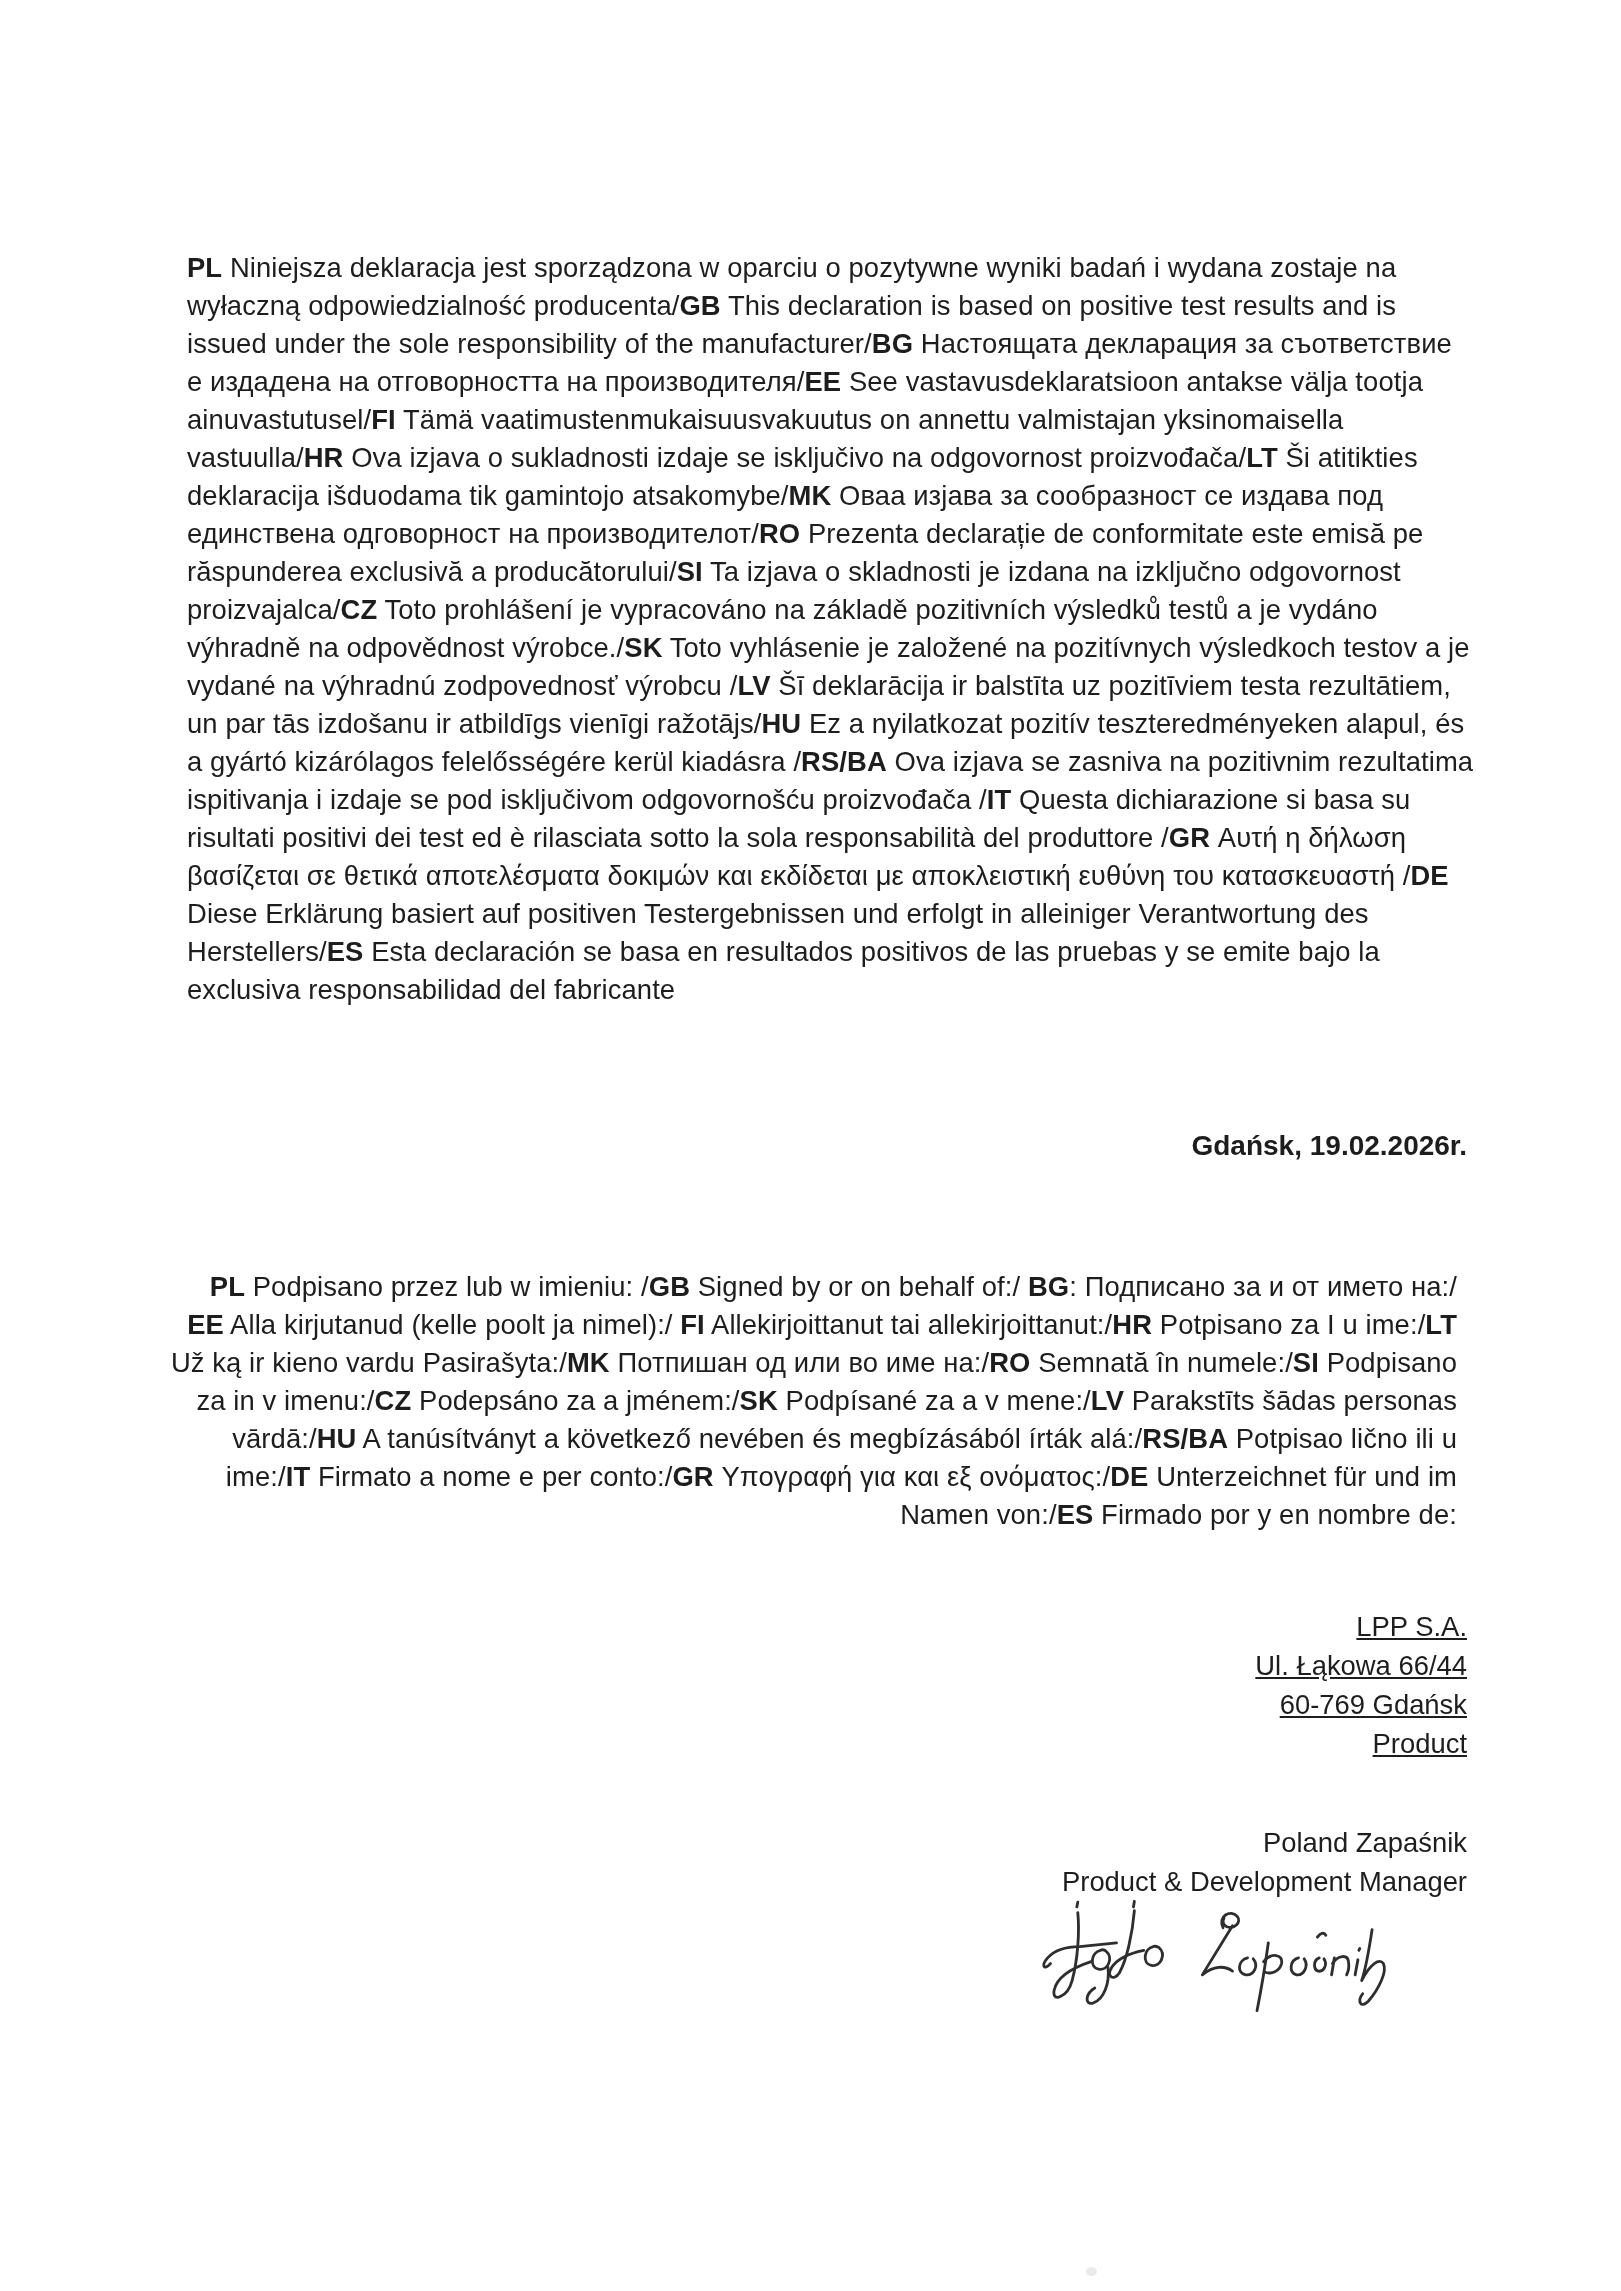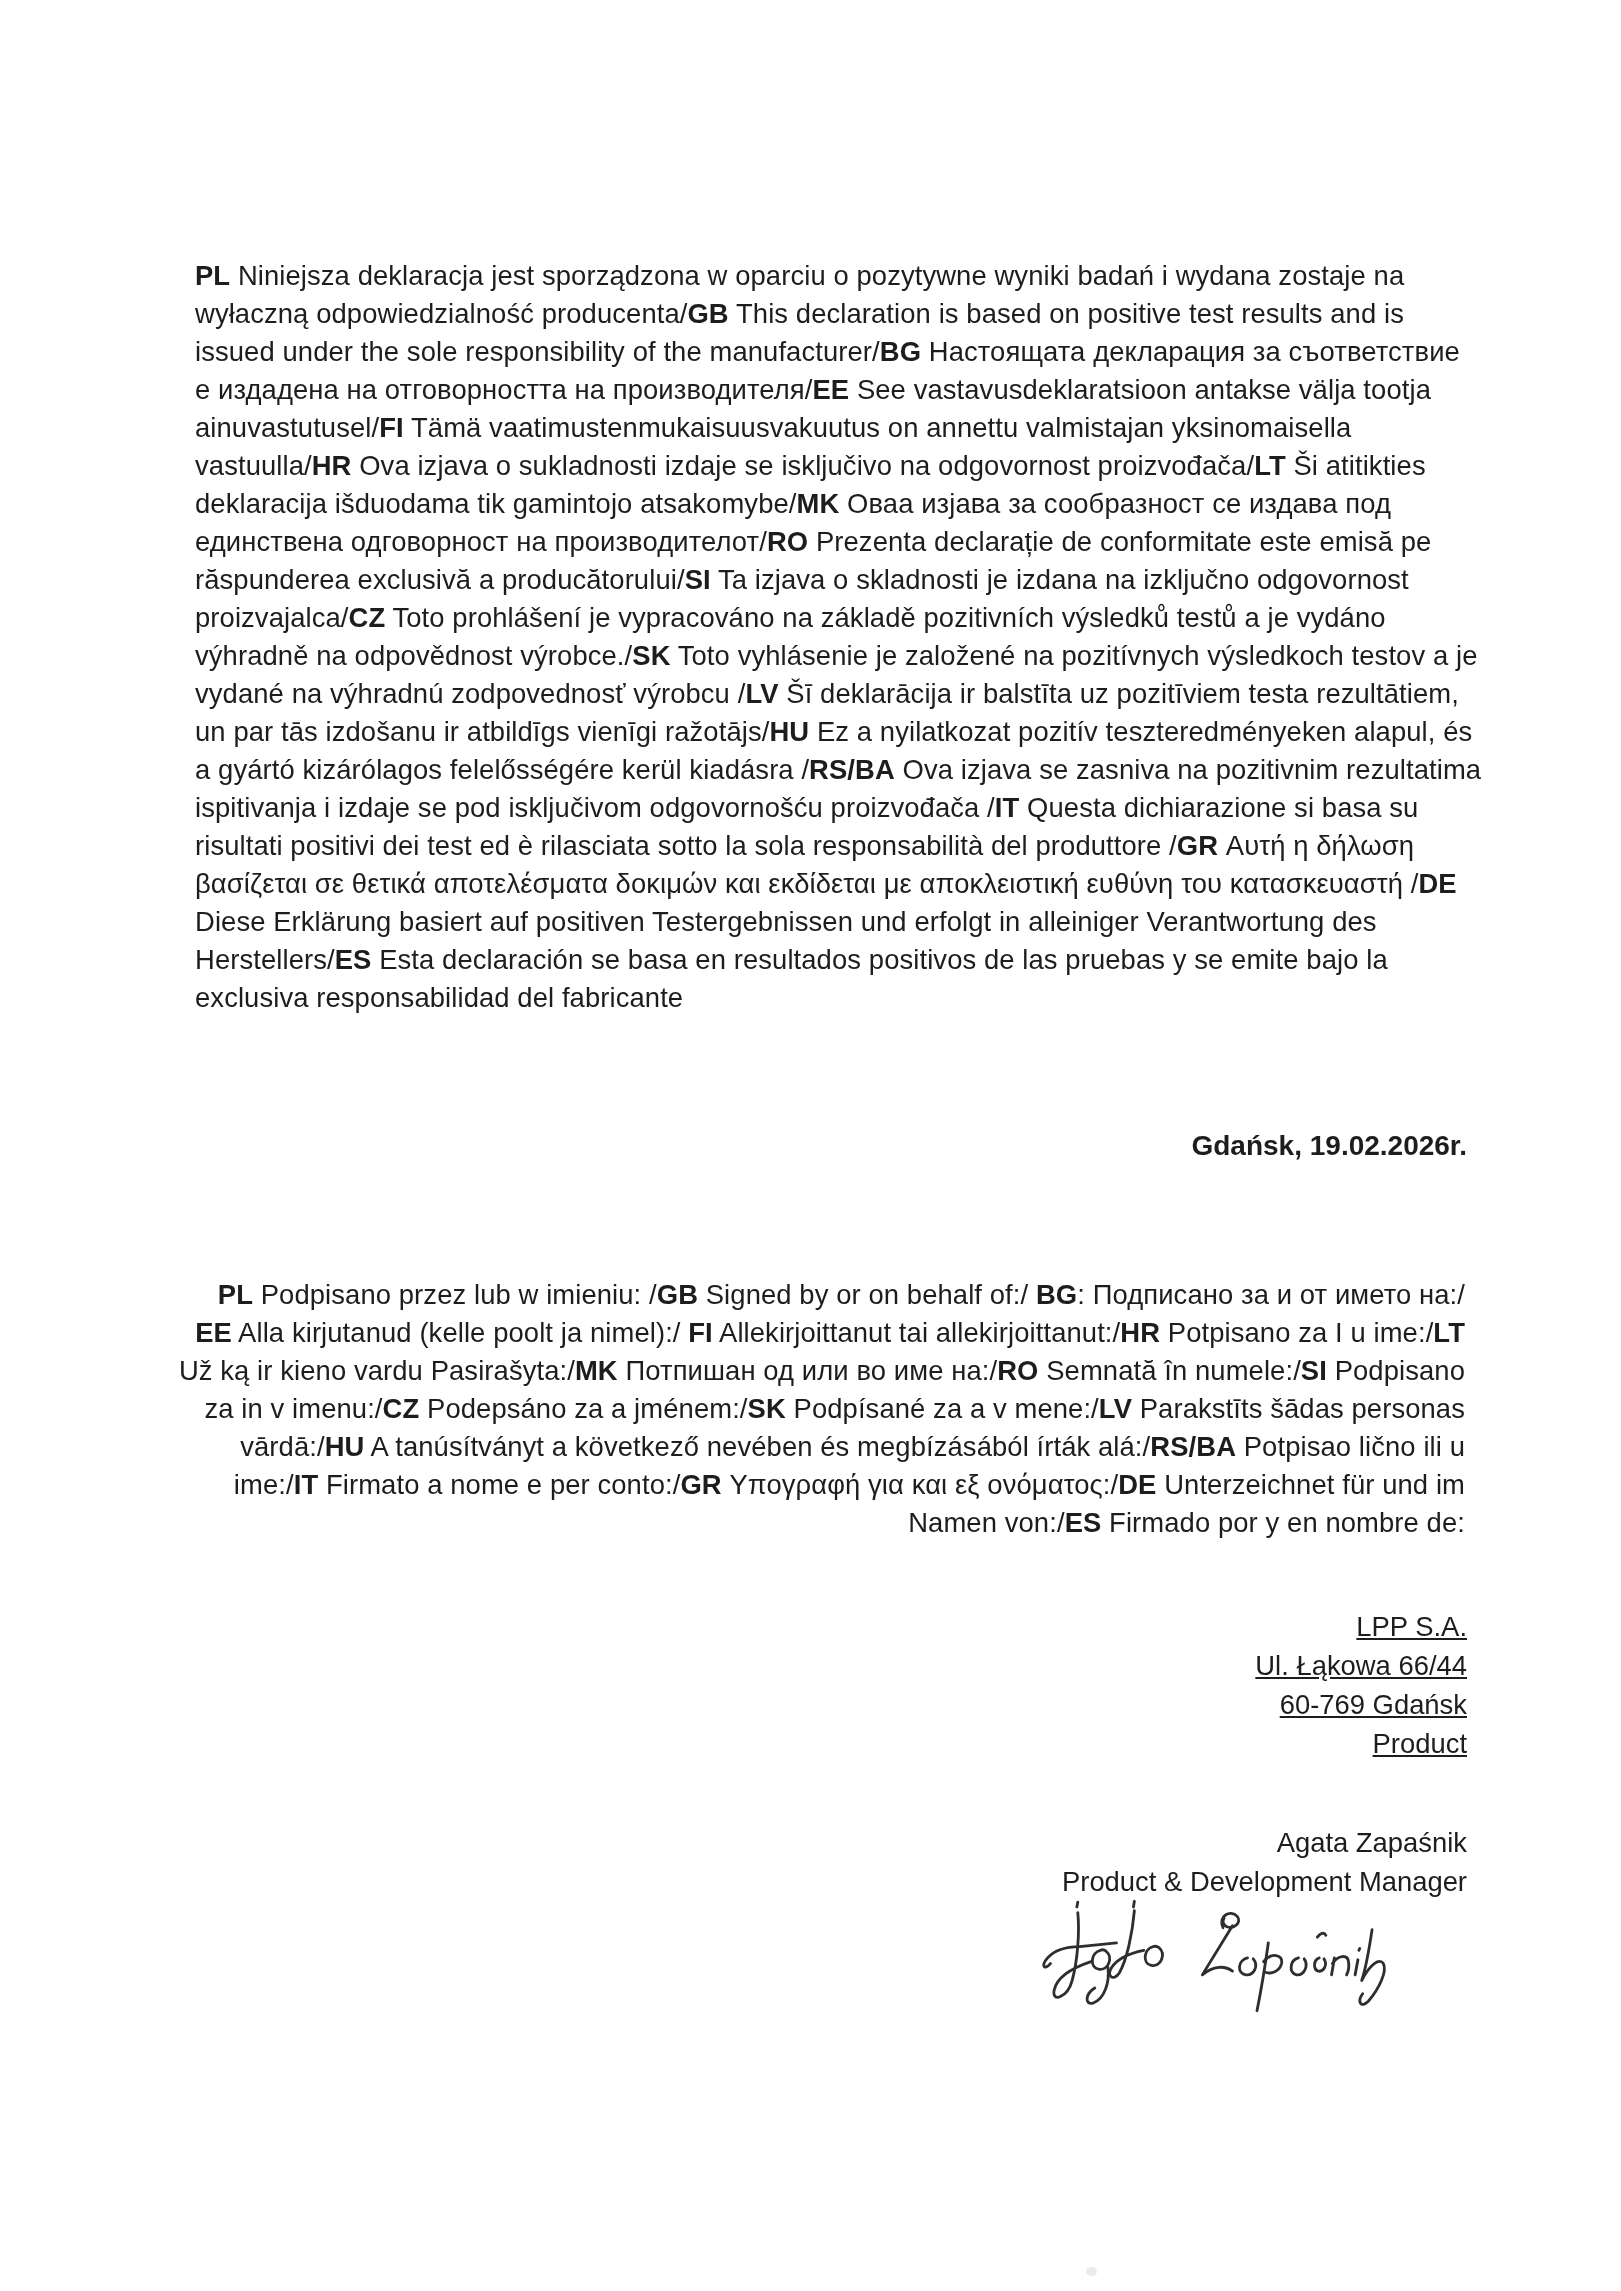--- a/index.html
+++ b/index.html
@@ -7,21 +7,21 @@
     position:relative;
     width:1621px;
     height:2292px;
     background:#ffffff;
     color:#1d1d1d;
     font-family:"Liberation Sans", sans-serif;
     overflow:hidden;
   }
   .para{
     position:absolute;
-    margin:12px;
+    margin:4px;
     font-size:27.4px;
     line-height:38px;
     letter-spacing:0.1px;
   }
   #declaration-paragraph{
     left:183px; top:245px; width:1287px;
     text-align:left;
   }
   #date-line{
     position:absolute;
@@ -74,21 +74,21 @@
   <p class="para" id="signed-by-paragraph"><b>PL</b> Podpisano przez lub w imieniu: /<b>GB</b> Signed by or on behalf of:/ <b>BG</b>: Подписано за и от името на:/ <b>EE</b> Alla kirjutanud (kelle poolt ja nimel):/ <b>FI</b> Allekirjoittanut tai allekirjoittanut:/<b>HR</b> Potpisano za I u ime:/<b>LT</b> Už ką ir kieno vardu Pasirašyta:/<b>MK</b> Потпишан од или во име на:/<b>RO</b> Semnată în numele:/<b>SI</b> Podpisano za in v imenu:/<b>CZ</b> Podepsáno za a jménem:/<b>SK</b> Podpísané za a v mene:/<b>LV</b> Parakstīts šādas personas vārdā:/<b>HU</b> A tanúsítványt a következő nevében és megbízásából írták alá:/<b>RS/BA</b> Potpisao lično ili u ime:/<b>IT</b> Firmato a nome e per conto:/<b>GR</b> Υπογραφή για και εξ ονόματος:/<b>DE</b> Unterzeichnet für und im Namen von:/<b>ES</b> Firmado por y en nombre de:</p>
 
   <div class="company-block">
     <div>LPP S.A.</div>
     <div>Ul. Łąkowa 66/44</div>
     <div>60-769 Gdańsk</div>
     <div>Product</div>
   </div>
 
   <div class="signer-block">
-    <div>Agata Zapaśnik</div>
+    <div>Poland Zapaśnik</div>
     <div>Product &amp; Development Manager</div>
   </div>
 
   <svg class="signature" width="349" height="149" viewBox="0 0 370 150" aria-hidden="true">
     <g stroke="#2e2e2e" stroke-width="3" fill="none" stroke-linecap="round" stroke-linejoin="round">
 
       <path d="M10 74 C3 82 0 76 7 68 C15 59 29 56 41 56 L80 52"></path>
       <path d="M39 20 C41 40 39 70 33 92 C28 110 11 116 14 102 C17 88 35 78 53 72"></path>
       <path d="M38 14 L39 9"></path>
       <path d="M63 60 C53 62 51 78 61 80 C71 82 77 68 69 61 C67 59 65 59 63 60"></path>

